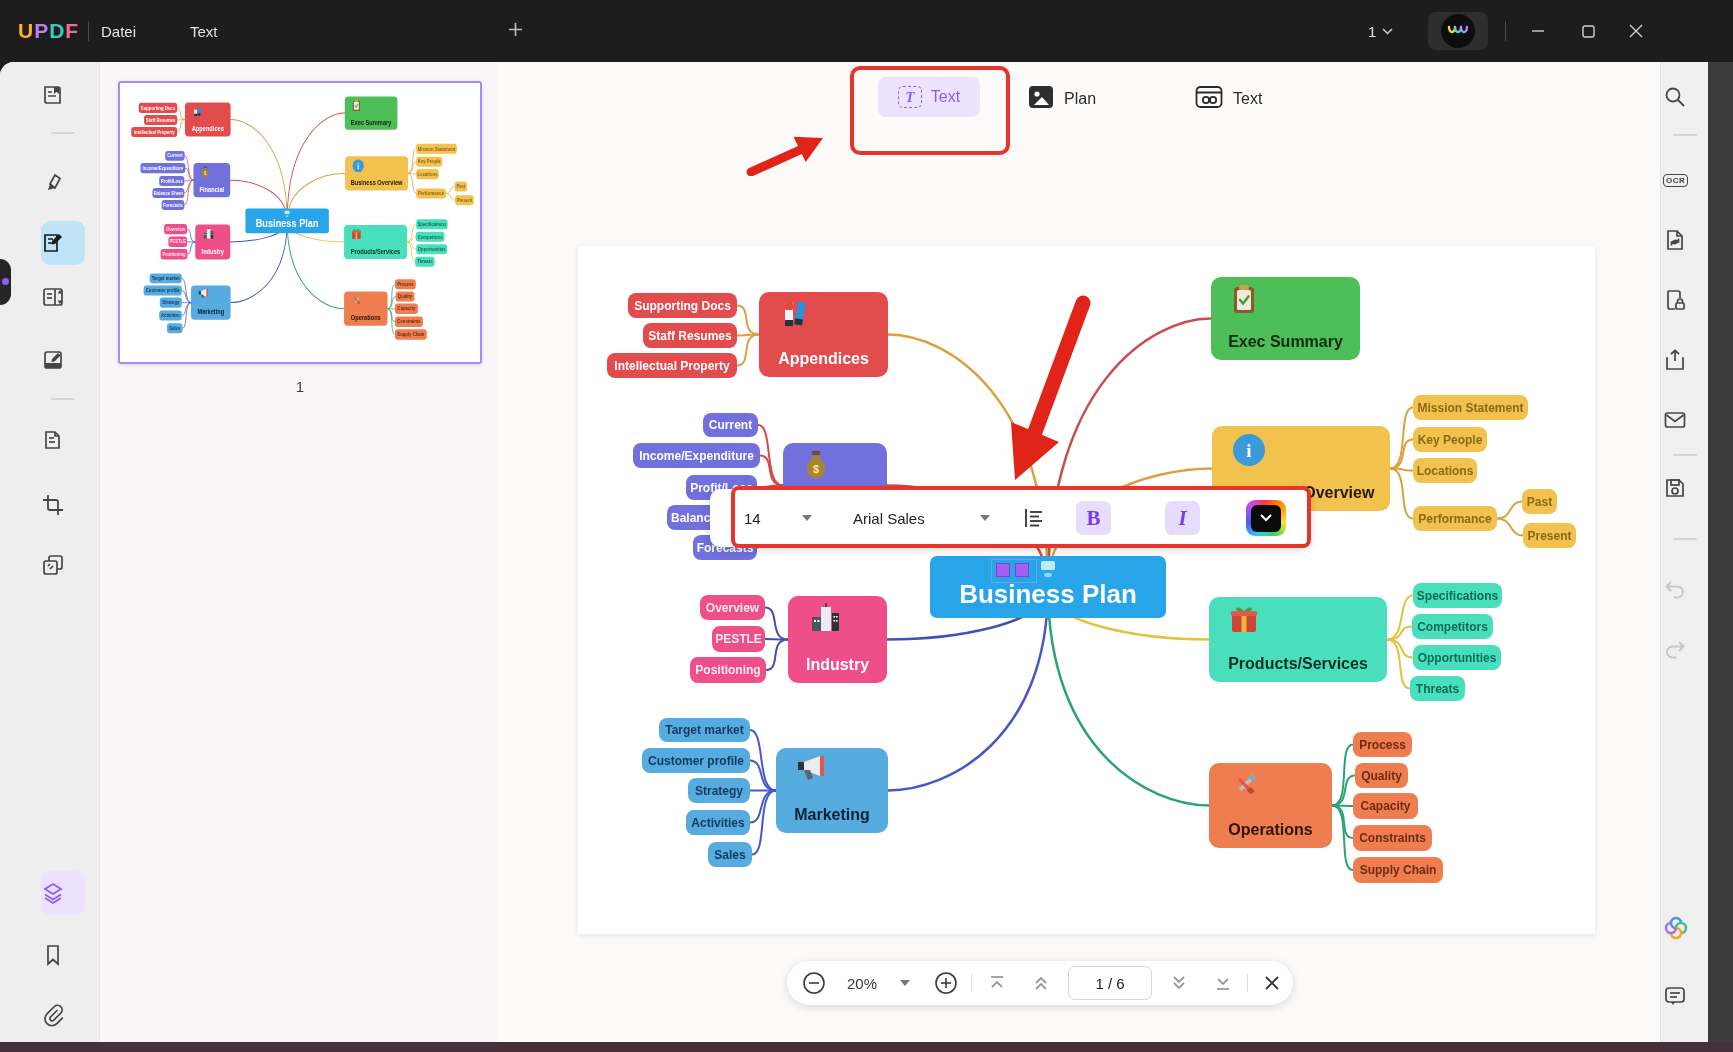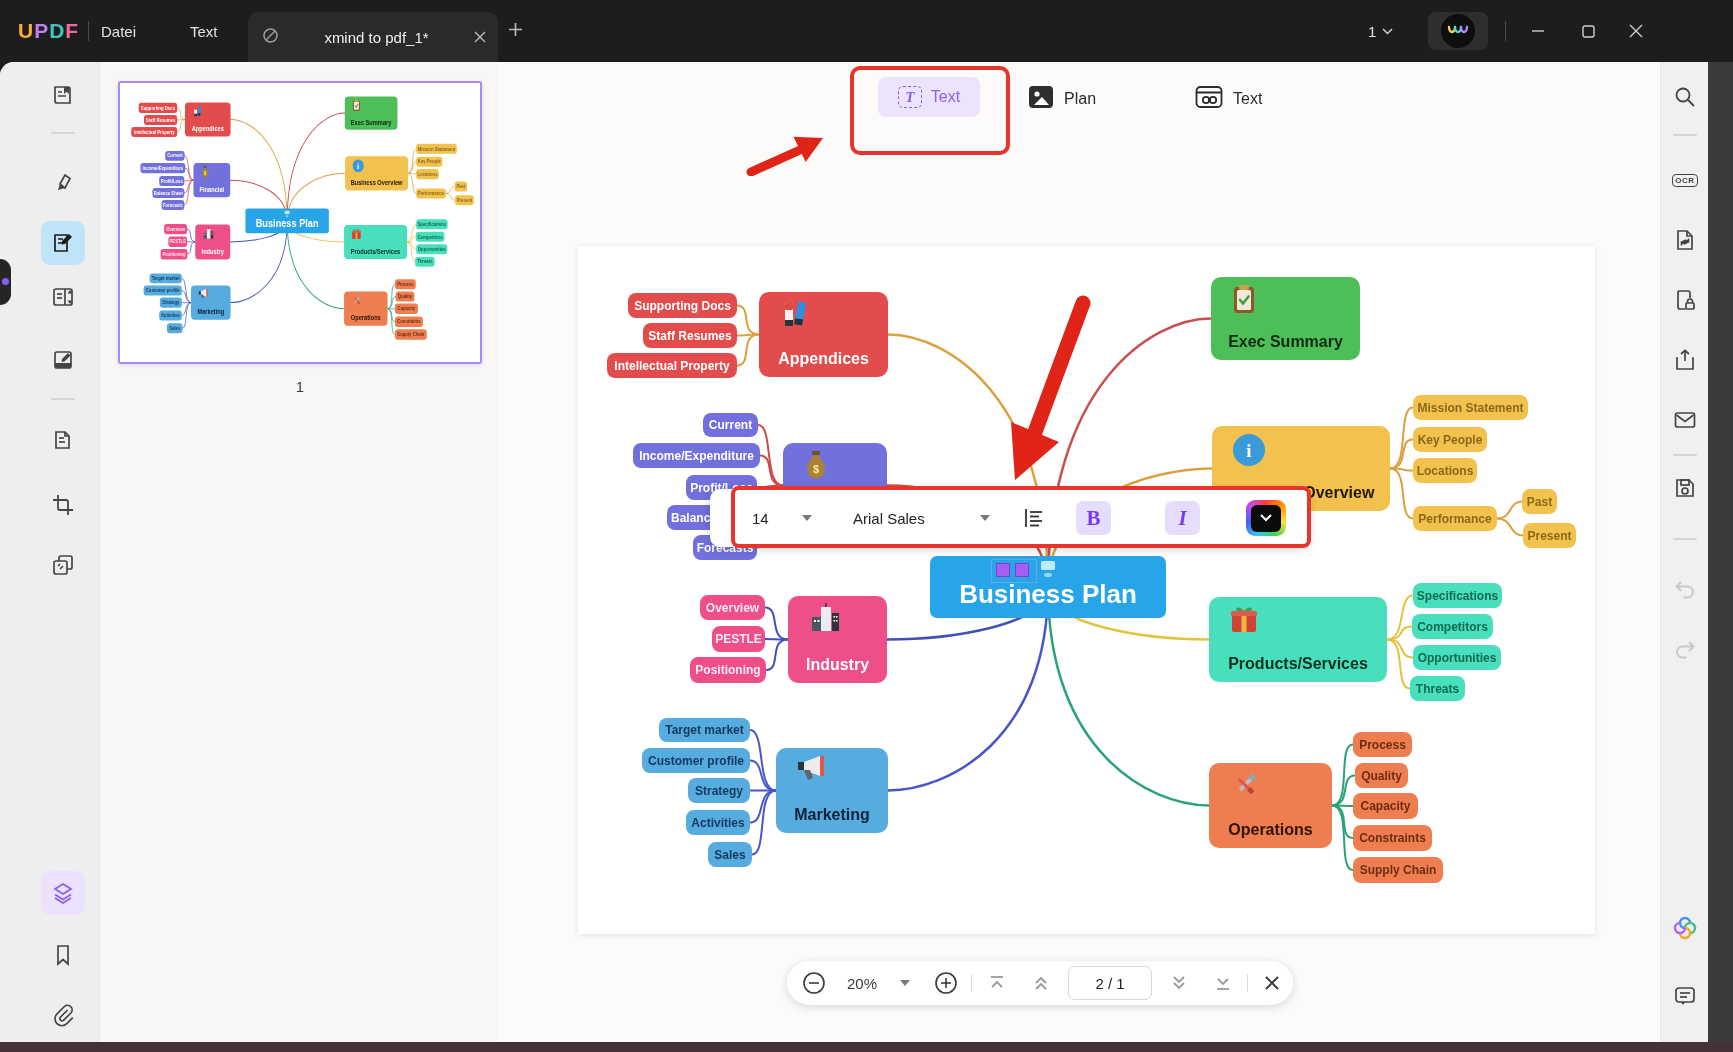--- a/index.html
+++ b/index.html
@@ -21,21 +21,21 @@
 
 #frame{position:absolute;left:0;top:62px;width:1733px;height:980px;background:#fcfbfa;border-radius:14px 0 0 0;overflow:hidden}
 #right-dark{position:absolute;left:1708px;top:62px;width:25px;height:990px;background:#3b3b3b}
 #bottom-dark{position:absolute;left:0;top:1042px;width:1733px;height:10px;background:#45313a}
 
 #left-sidebar{position:absolute;left:0;top:0;width:100px;height:980px;background:#efeeee;border-right:1px solid #e6e4e4}
 #thumb-panel{position:absolute;left:100px;top:0;width:397px;height:980px;background:#f8f6f6}
 #canvas{position:absolute;left:497px;top:0;width:1163px;height:980px;background:#fcfbfa}
 #right-sidebar{position:absolute;left:1660px;top:0;width:48px;height:980px;background:#f1f0f0;border-left:1px solid #e6e4e4}
 
-.sbicon{position:absolute;width:44px;height:44px;border-radius:9px;display:flex;align-items:center;justify-content:center}
+.sbicon{position:absolute;width:44px;height:44px;border-radius:9px;display:flex;align-items:center;}
 .sbicon svg{display:block}
 .sb-div{position:absolute;width:24px;height:2px;background:#d7d4d4;border-radius:2px}
 #notch{position:absolute;left:0;top:197px;width:11px;height:46px;background:#262525;border-radius:0 23px 23px 0}
 #notch .dot{position:absolute;left:2px;top:19px;width:7px;height:7px;border-radius:50%;background:#8b5cf6}
 
 
 #thumb{position:absolute;left:18px;top:19px;width:364px;height:283px;background:#fff;border:2px solid #a78bfa;border-radius:3px;overflow:hidden;box-shadow:0 1px 4px rgba(0,0,0,.12)}
 .thumb-scale{position:absolute;left:1px;top:1px;width:1017px;height:688px;transform:scale(0.3535,0.4015);transform-origin:0 0}
 #thumb-label{position:absolute;left:18px;top:316px;width:364px;text-align:center;font-size:15px;color:#3c3c3c}
 
@@ -90,34 +90,20 @@
         <span style="color: rgb(242, 105, 158);">F</span>
       </div>
     <div class="tb-sep" style="left:88px"></div>
     <div class="tb-menu" style="left:89px">
         <span>Datei</span>
       </div>
     <div class="tb-menu" style="left:178px">
         <span>Text</span>
       </div>
 
-    <div id="tab">
-      <span style="margin-left:14px">
-        <svg width="17" height="17" viewBox="0 0 17 17">
-            <circle cx="8.5" cy="8.5" r="6.5" fill="none" stroke="#9a9a9a" stroke-width="1.5"></circle>
-            <line x1="4" y1="13" x2="13" y2="4" stroke="#9a9a9a" stroke-width="1.5"></line>
-          </svg>
-      </span>
-      <span class="title">xmind to pdf_1*</span>
-      <span style="margin-right:12px;color:#bdbdbd;font-size:15px">
-        <svg width="12" height="12" viewBox="0 0 12 12">
-            <path d="M1,1 L11,11 M11,1 L1,11" stroke="#bdbdbd" stroke-width="1.4"></path>
-          </svg>
-      </span>
-    </div>
     <div class="winbtn" style="left:500px;top:14px">
       <svg width="15" height="15" viewBox="0 0 15 15">
           <path d="M7.5,1 V14 M1,7.5 H14" stroke="#bdbdbd" stroke-width="1.6"></path>
         </svg>
     </div>
 
     <div id="page-indicator">
       <span>1</span>
       <svg width="11" height="7" viewBox="0 0 11 7">
           <polyline points="1,1 5.5,5.5 10,1" fill="none" stroke="#cfcfcf" stroke-width="1.5"></polyline>
@@ -608,21 +594,21 @@
             </div>
           </div>
 
       <div id="sel-handles">
           <span class="h" style="left:4px"></span>
           <span class="h" style="left:23px"></span>
         </div>
         </div>
 
       <div id="fmt-bar">
-        <div class="fmt-item" style="left:42px">
+        <div class="fmt-item" style="left:34px">
             <span>14</span>
           </div>
         <div class="fmt-item" style="left:92px">
             <span class="caret"></span>
           </div>
         <div class="fmt-item" style="left:143px">
             <span>Arial Sales</span>
           </div>
         <div class="fmt-item" style="left:270px">
             <span class="caret"></span>
@@ -688,21 +674,21 @@
               <polyline points="4,12 9,7 14,12"></polyline>
             </svg>
         </div>
         <div class="bb-item" style="left:236px;width:36px">
           <svg width="18" height="18" viewBox="0 0 18 18" fill="none" stroke="#9a9a9a" stroke-width="1.8">
               <polyline points="4,9 9,4 14,9"></polyline>
               <polyline points="4,15 9,10 14,15"></polyline>
             </svg>
         </div>
         <div id="pagebox">
-            <span>2 / 1</span>
+            <span>1 / 6</span>
           </div>
         <div class="bb-item" style="left:374px;width:36px">
           <svg width="18" height="18" viewBox="0 0 18 18" fill="none" stroke="#9a9a9a" stroke-width="1.8">
               <polyline points="4,3 9,8 14,3"></polyline>
               <polyline points="4,9 9,14 14,9"></polyline>
             </svg>
         </div>
         <div class="bb-item" style="left:418px;width:36px">
           <svg width="18" height="16" viewBox="0 0 18 16" fill="none" stroke="#9a9a9a" stroke-width="1.8">
               <polyline points="4,4 9,9 14,4"></polyline>

